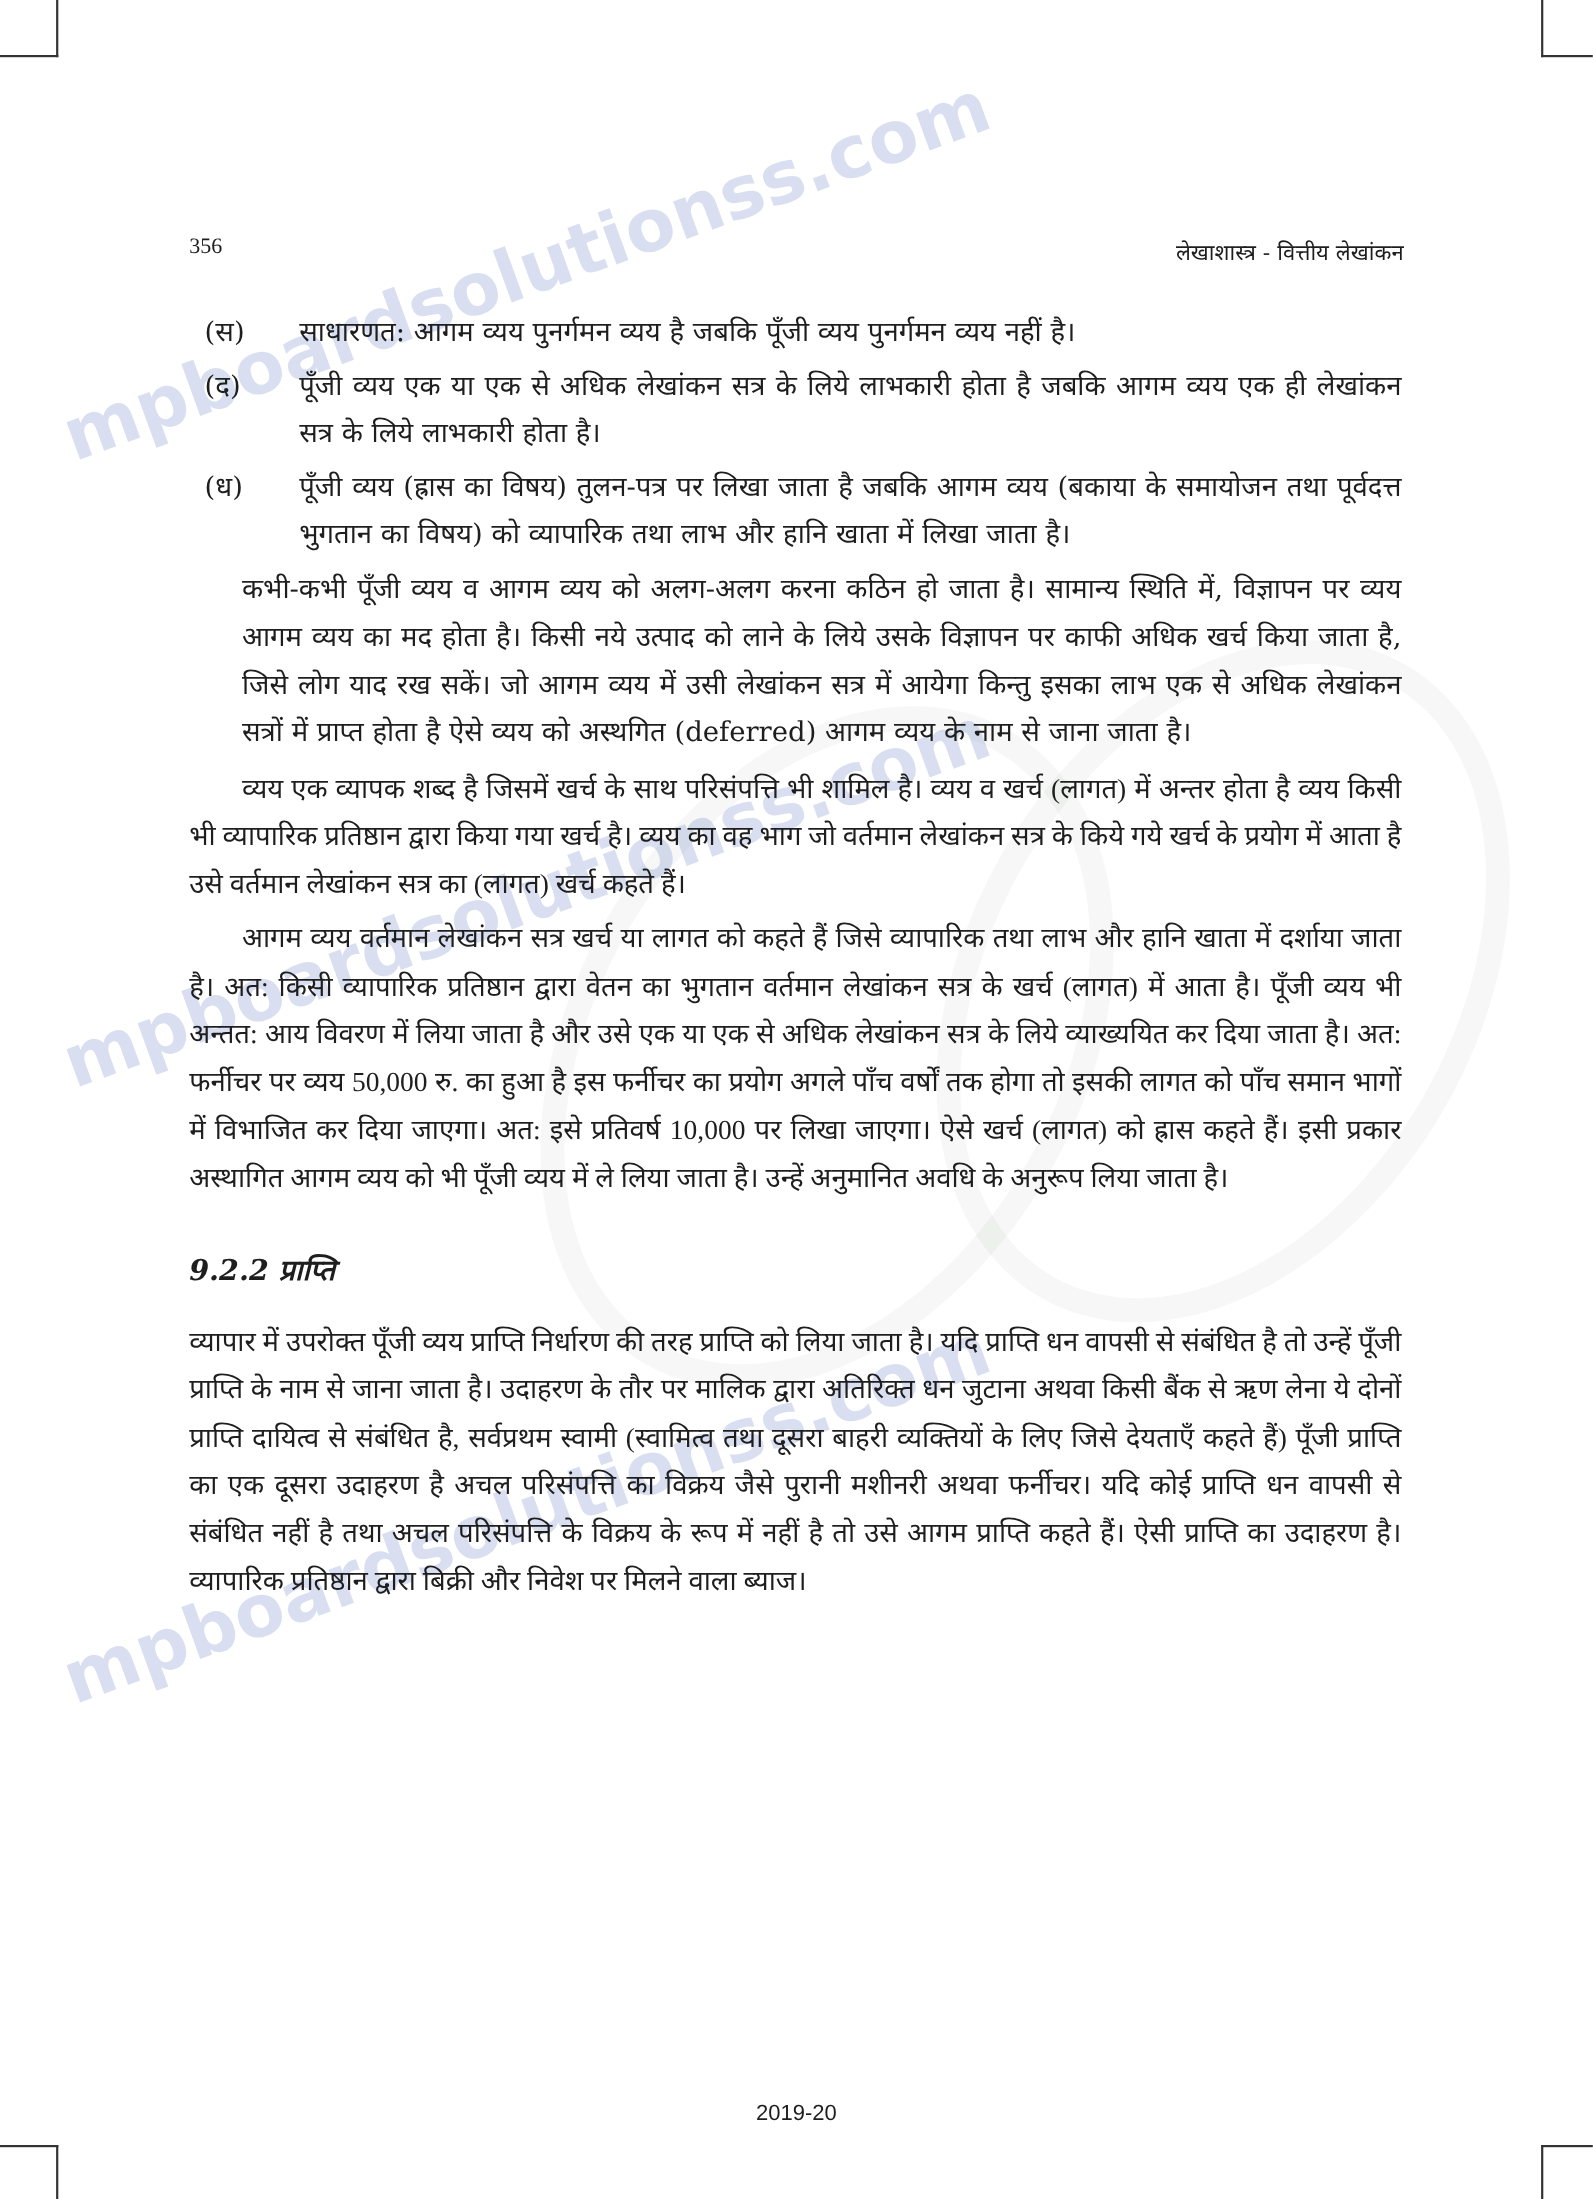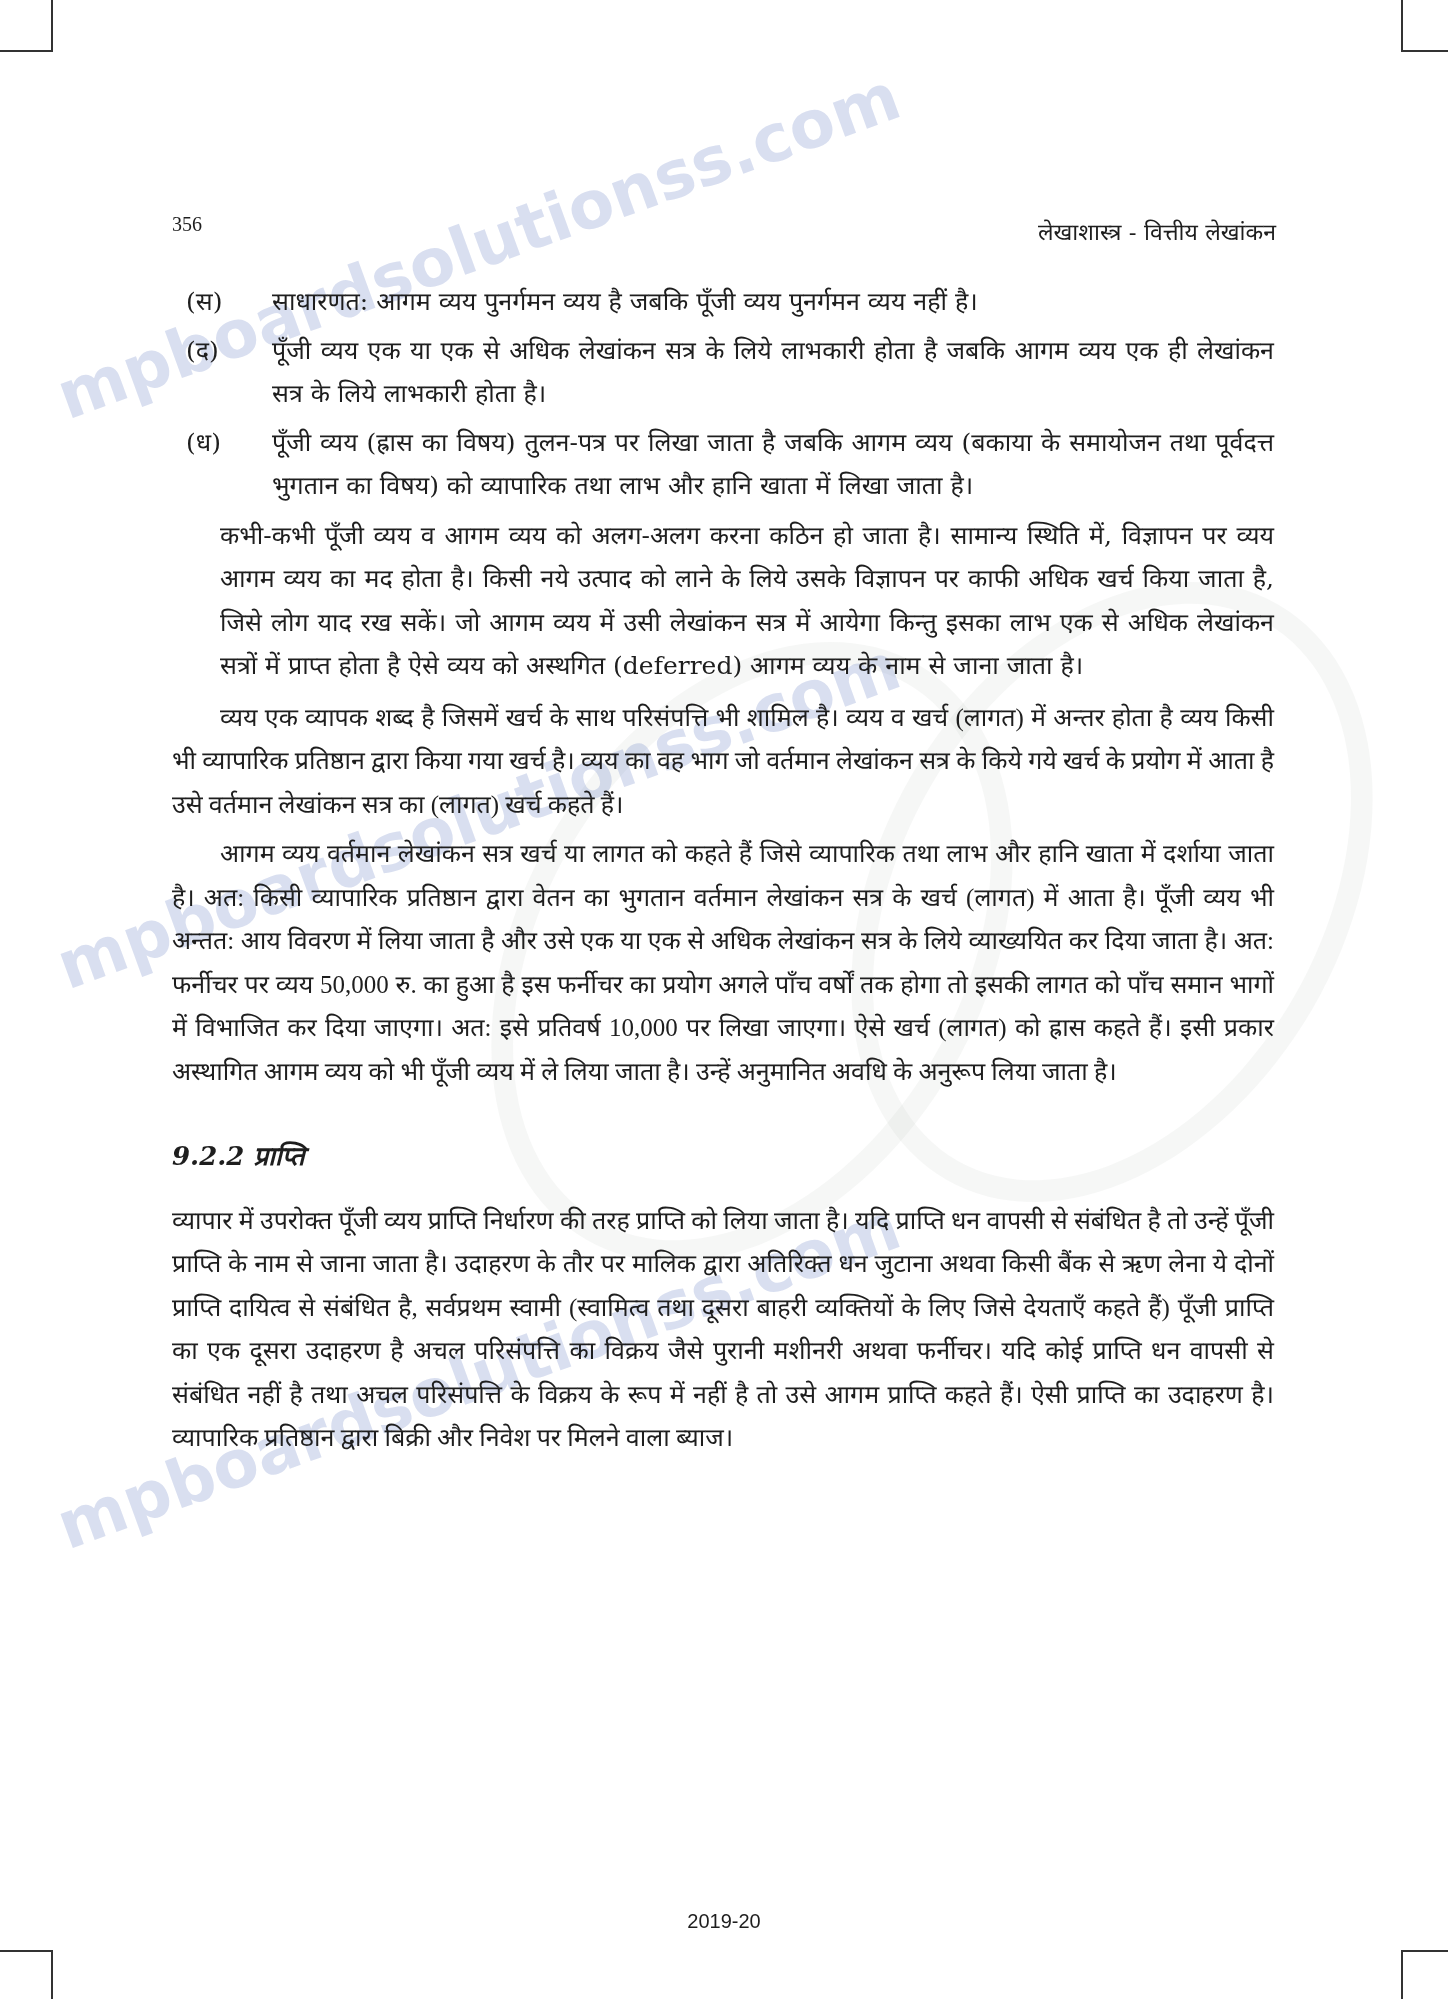--- a/index.html
+++ b/index.html
@@ -23,21 +23,21 @@
   .wm3 { left: 60px; top: 1490px; font-size: 66px; transform: rotate(-20deg); }
   .wm-arc {
     position: absolute; border-radius: 50%; border: 22px solid rgba(180,190,180,0.12); z-index: 0;
   }
   .arc1 { left: 520px; top: 620px; width: 420px; height: 620px; transform: rotate(30deg); }
   .arc2 { left: 880px; top: 560px; width: 420px; height: 620px; transform: rotate(30deg); }
 
   .page { position: absolute; left: 0; top: 0; width: 1448px; height: 1999px; z-index: 1; }
   .header { position: absolute; top: 213px; left: 172px; right: 172px; height: 40px; }
   .page-number { position: absolute; left: 0; top: 0; font-size: 20px; font-family: "Liberation Serif", serif; }
-  .running-head { position: absolute; right: 0; top: 2px; font-size: 23px; }
+  .running-head { position: absolute; right: 0; top: 2px; font-size: 20px; }
 
   .content { position: absolute; left: 172px; width: 1102px; top: 280px; font-size: 25px; line-height: 43.5px; }
   .item { display: flex; margin-bottom: 5px; }
   .item .marker { width: 100px; flex: 0 0 100px; text-align: left; padding-left: 14px; box-sizing: border-box; }
   .item .text { flex: 1; text-align: justify; }
   .subpara { margin-left: 48px; text-align: justify; margin-top: 6px; margin-bottom: 8px; }
   .para { text-indent: 48px; text-align: justify; margin: 0 0 6px 0; font-family: Liberation Serif, serif; }
   .para.noindent { text-indent: 0; }
   .section-heading { font-size: 26px; font-weight: bold; font-style: italic; margin: 42px 0 20px 0; font-family: "DejaVu Serif", serif; }
 

